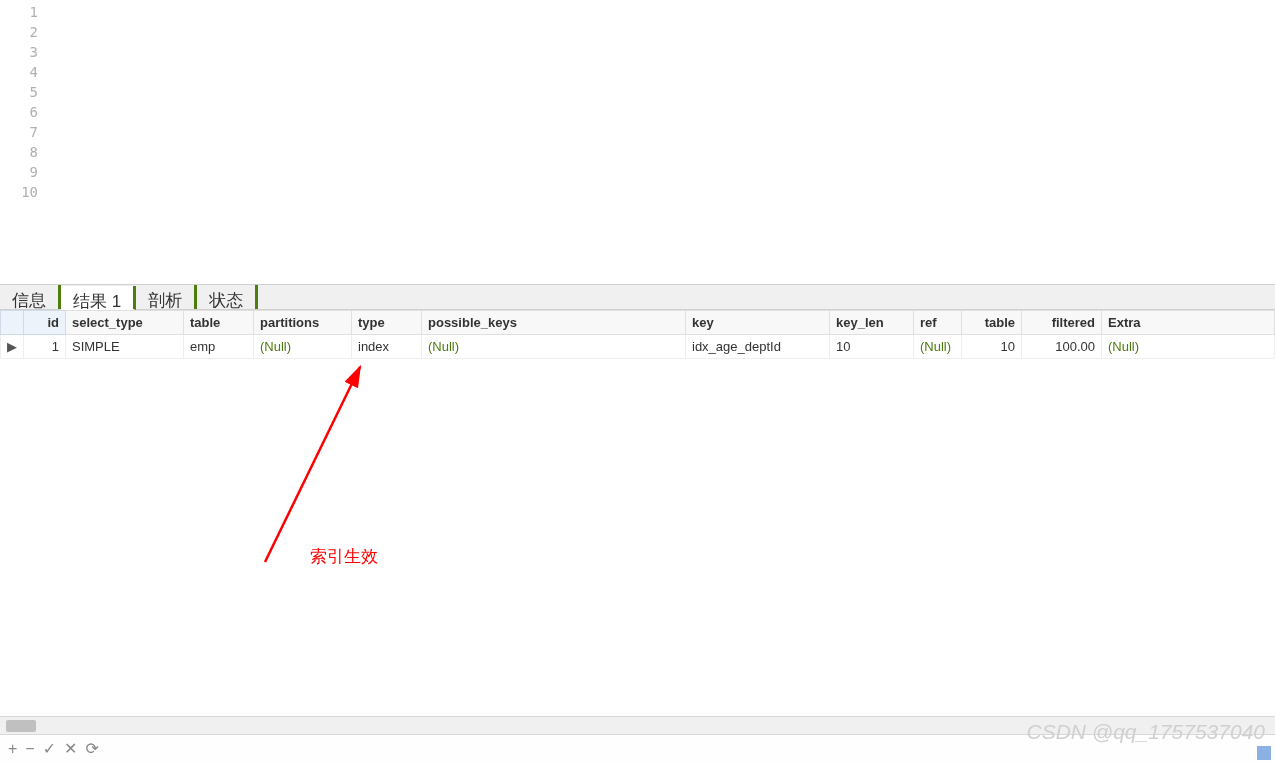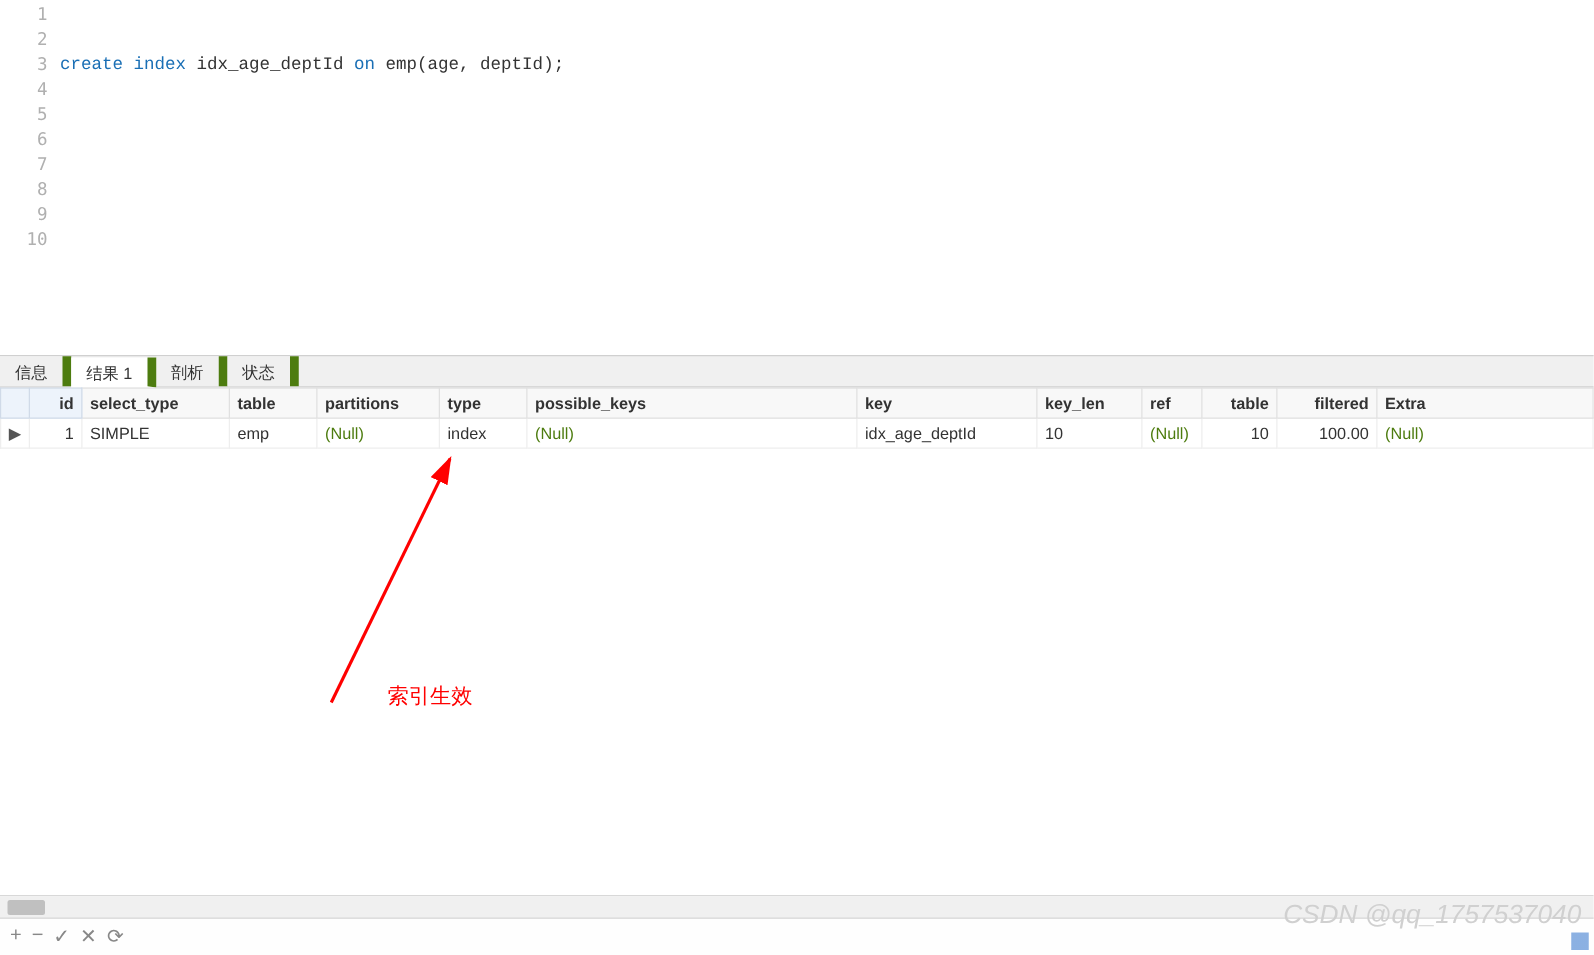--- a/index.html
+++ b/index.html
@@ -6,21 +6,21 @@
 body { font-family: "Segoe UI", Tahoma, Arial, sans-serif; font-size: 13px; background: #fff; color: #333; width: 1275px; height: 764px; overflow: hidden; position: relative; }
 .editor-area { display: flex; height: 284px; overflow: hidden; background: #fff; }
 .gutter { width: 48px; background: #fff; text-align: right; padding-right: 10px; color: #b0b0b0; font-family: Consolas, monospace; font-size: 14px; line-height: 20px; padding-top: 2px; user-select: none; }
 .gutter div { height: 20px; }
 .code { flex: 1; font-family: Consolas, "Courier New", monospace; font-size: 14px; line-height: 20px; padding-top: 2px; white-space: pre; }
 .code .line { height: 20px; }
 .c-comment { color: #9e9e9e; }
 .c-kw { color: #1a6fb5; }
 .c-ident { color: #333; }
 .tabs { display: flex; border-top: 1px solid #d0d0d0; border-bottom: 1px solid #d0d0d0; background: #f0f0f0; height: 26px; }
-.tab { padding: 4px 12px; border-right: 7px solid #4d7c0f; font-size: 13px; color: #333; cursor: pointer; background: #f0f0f0; }
+.tab { padding: 4px 12px; border-right: 3px solid #4d7c0f; font-size: 17px; color: #333; cursor: pointer; background: #f0f0f0; }
 .tab.active { background: #fff; border-bottom: 1px solid #fff; position: relative; top: 1px; }
 .content-area { position: relative; height: 400px; }
 .result-table { width: 100%; border-collapse: collapse; }
 .result-table th { text-align: left; font-weight: bold; padding: 4px 6px; border: 1px solid #e0e0e0; background: #f8f8f8; font-size: 13px; color: #333; }
 .result-table th.num, .result-table td.num { text-align: right; }
 .result-table td { padding: 4px 6px; border: 1px solid #eee; font-size: 13px; }
 .result-table td.null { color: #4d7c0f; }
 .row-marker { width: 12px; text-align: center; color: #555; }
 th.row-marker { background: #edf3fb; border: 1px solid #d0dae8; }
 th.id-col { background: #edf3fb; border: 1px solid #d0dae8; }
@@ -44,21 +44,20 @@
       <div>3</div>
       <div>4</div>
       <div>5</div>
       <div>6</div>
       <div>7</div>
       <div>8</div>
       <div>9</div>
       <div>10</div>
   </div>
   <div class="code">
-    <div class="line"><span class="c-kw">create</span> <span class="c-kw">index</span><span class="c-ident"> idx_age_deptId </span><span class="c-kw">on</span><span class="c-ident"> emp(age, deptId);</span></div>
     <div class="line"></div>
     <div class="line"></div>
     <div class="line"></div>
     
     
     
     
     
   </div>
 </div>

